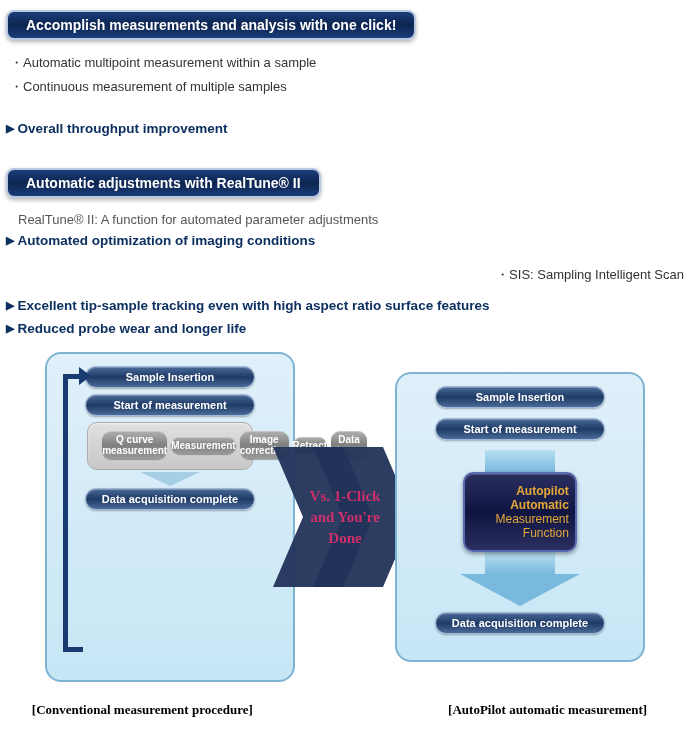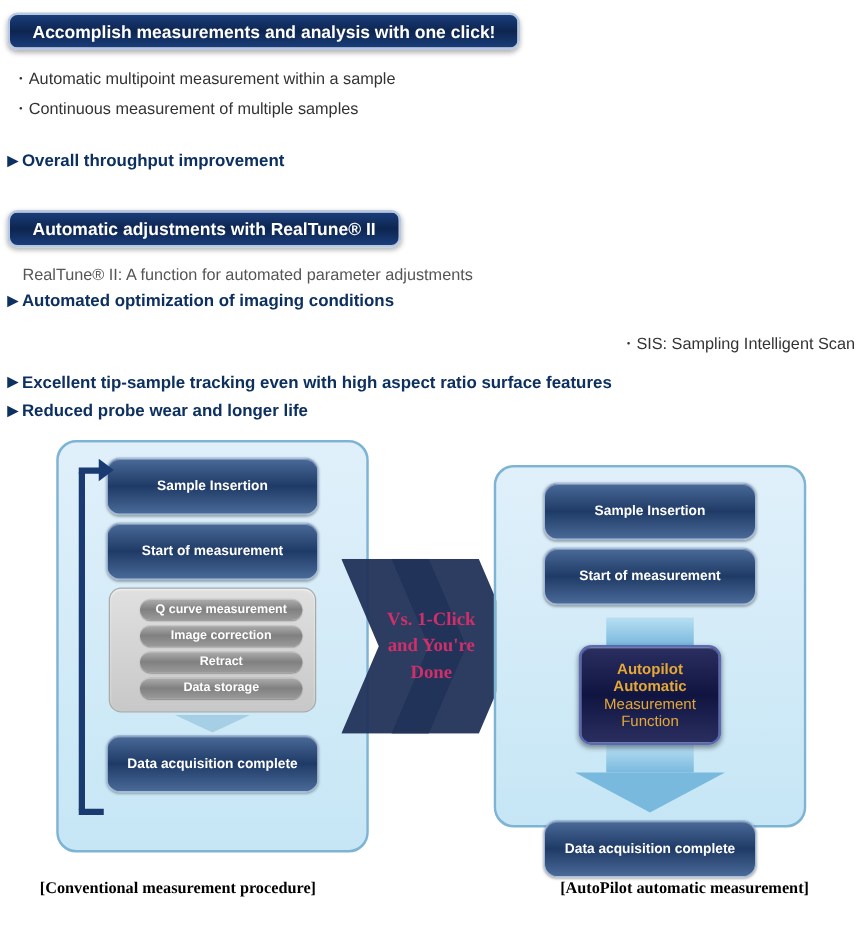--- a/index.html
+++ b/index.html
@@ -69,36 +69,35 @@
     flex-direction: column;
     align-items: center;
   }
   .panel.left { height: 330px; }
   .panel.right { height: 290px; margin-top: 20px; margin-bottom: 20px;}
   .pill {
     background: linear-gradient(to bottom, #4a6a98 0%, #1f3a66 50%, #4a6a98 100%);
     color: #fff;
     font-weight: bold;
     font-size: 11px;
-    padding: 16px 0;
+    padding: 4px 0;
     width: 78%;
     text-align: center;
     border-radius: 11px;
     border: 1px solid #9fb6d6;
     margin-bottom: 6px;
     box-shadow: inset 0 1px 0 rgba(255,255,255,0.3), 0 1px 2px rgba(0,0,0,0.3);
   }
   .inner-box {
     background: linear-gradient(to bottom, #e0e0e0, #c8c8c8);
     border: 1px solid #aaa;
     border-radius: 10px;
     width: 76%;
-    padding: 8px 10px 10px 24px;
-    display: flex;
-    flex-direction: column;
+    padding: 8px 10px 10px 14px;
+    display: flex;
     align-items: center;
     gap: 4px;
     box-shadow: inset 0 1px 2px rgba(255,255,255,0.6);
   }
   .grey-pill {
     background: linear-gradient(to bottom, #b0b0b0 0%, #808080 50%, #9a9a9a 100%);
     color: #fff;
     font-weight: bold;
     font-size: 10px;
     padding: 3px 0;
@@ -241,20 +240,21 @@
     <div class="loop-arrow">
       <div class="line-t"></div>
         <div class="head"></div>
       <div class="line-v"></div>
       <div class="line-b"></div>
     </div>
     <div class="pill">Sample Insertion</div>
     <div class="pill">Start of measurement</div>
     <div class="inner-box">
       <div class="grey-pill">Q curve measurement</div>
+      <div class="grey-pill">Measurement</div>
       <div class="grey-pill">Image correction</div>
       <div class="grey-pill">Retract</div>
       <div class="grey-pill">Data storage</div>
     </div>
     <div class="down-arrow-small"></div>
     <div class="pill">Data acquisition complete</div>
   </div>
 
   <div class="vs-block">
     <div class="vs-hex"></div>
@@ -266,21 +266,21 @@
     </div>
   </div>
 
   <div class="panel right">
     <div class="pill">Sample Insertion</div>
     <div style="height:4px"></div>
     <div class="pill">Start of measurement</div>
     <div class="down-arrow-big-wrap">
       <div class="down-arrow-stem" style="height:22px"></div>
       <div style="position:relative; width:100%; display:flex; justify-content:center;">
-        <div class="feature-box" style="position:relative; z-index:2;">
+        <div class="feature-box" style="position:relative; z-index:2;text-align:right;">
           <div class="feature-line1">Autopilot Automatic</div>
           <div class="feature-line2">Measurement Function</div>
         </div>
       </div>
       <div class="down-arrow-stem" style="height:22px"></div>
       <div class="down-arrow-head"></div>
     </div>
     <div class="pill">Data acquisition complete</div>
   </div>
 

